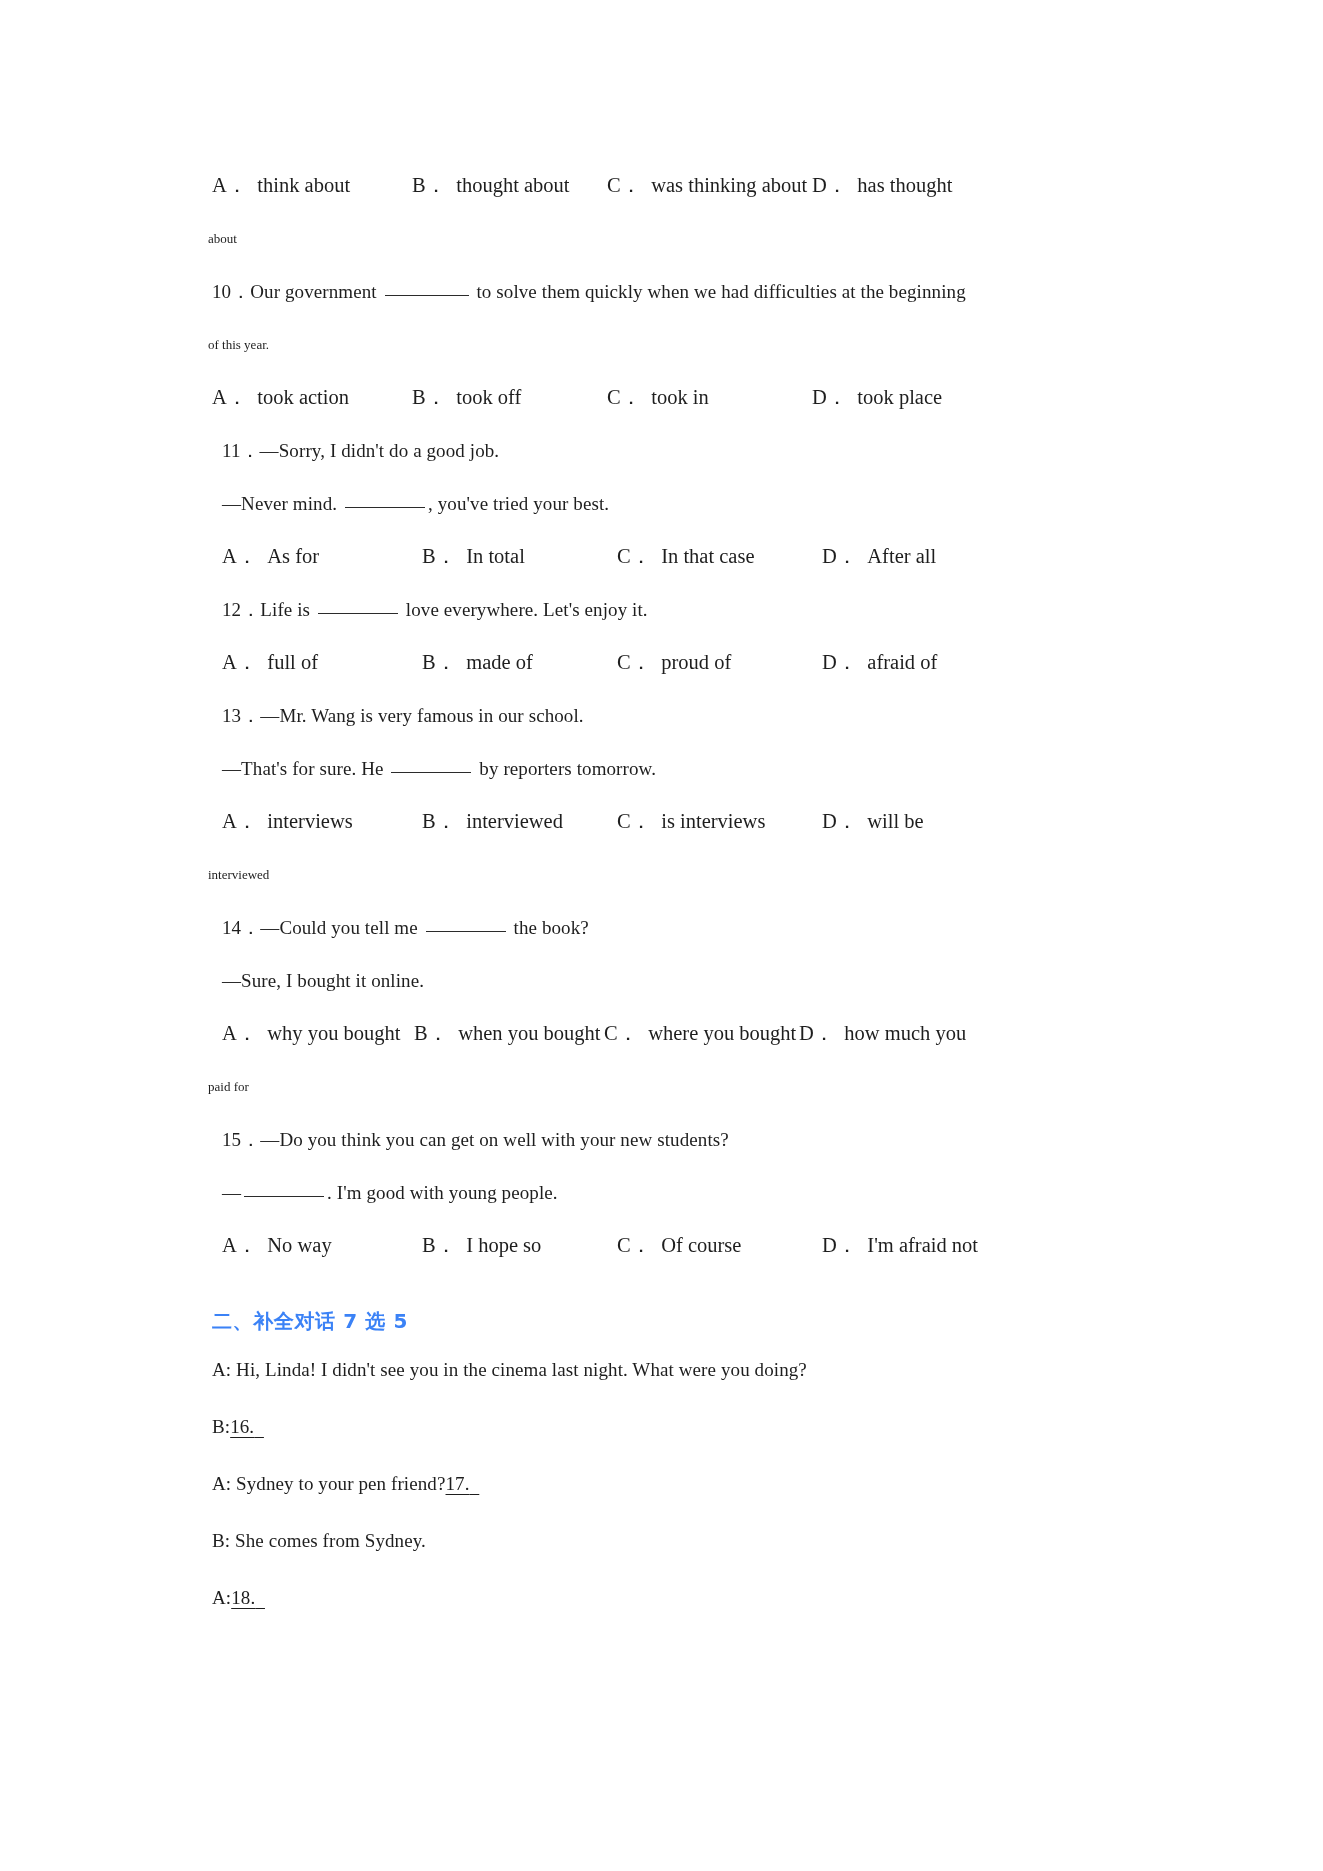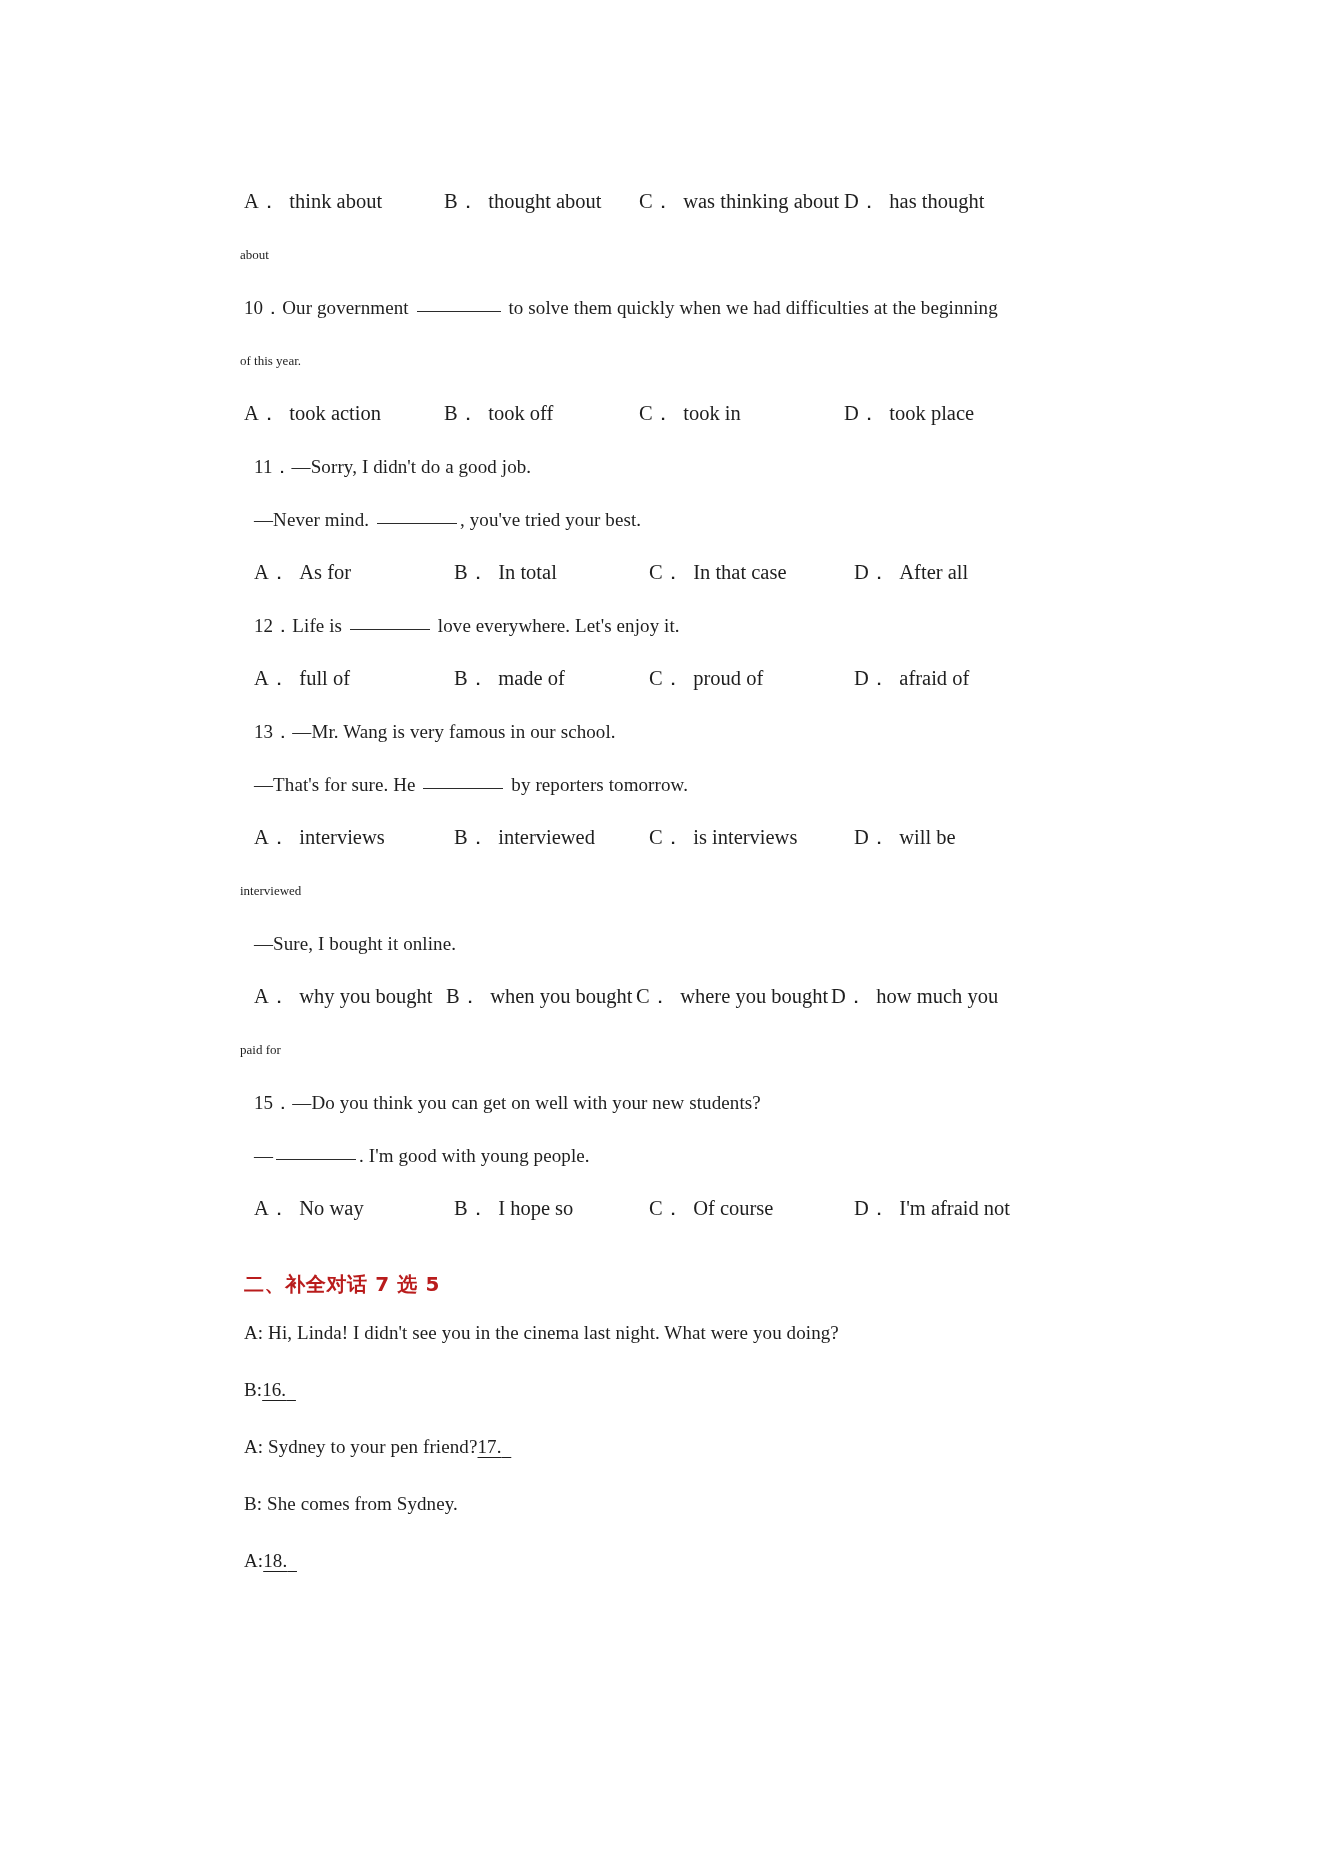--- a/index.html
+++ b/index.html
@@ -19,23 +19,22 @@
   .page {
     position: absolute;
     left: 0; top: 0;
     width: 1323px;
     height: 1871px;
     background: #fff;
   }
   .content {
     position: absolute;
     left: 212px;
-    top: 175px;
+    top: 159px;
     width: 900px;
-    margin-left: 32px;
   }
 
   
   .line {
     font-size: 19px;
     line-height: 53px;
     color: #1e1e1e;
     white-space: nowrap;
     letter-spacing: 0.1px;
   }
@@ -75,21 +74,21 @@
   }
   .blank.w-long  { width: 84px; }
   .blank.w-med   { width: 80px; }
 
   
   .section-heading {
     font-family: "DejaVu Sans", "Liberation Sans", sans-serif;
     font-weight: bold;
     font-size: 20px;
     line-height: 30px;
-    color: #b91c1c;
+    color: #3b82f6;
     margin-top: 34px;
     margin-bottom: 12px;
     letter-spacing: 0.6px;
   }
 
   
   .dialogue .line { line-height: 43px; }
   .dlg-blank {
     text-decoration: underline;
     text-decoration-thickness: 1.2px;
@@ -158,20 +157,25 @@
       <span>by reporters tomorrow.</span>
     </div>
     <div class="options indent">
       <span class="opt"><span class="opt-letter">A．</span><span>interviews</span></span>
       <span class="opt"><span class="opt-letter">B．</span><span>interviewed</span></span>
       <span class="opt"><span class="opt-letter">C．</span><span>is interviews</span></span>
       <span class="opt"><span class="opt-letter">D．</span><span>will be</span></span>
     </div>
     <div class="cont">interviewed</div>
 
+    <div class="line indent">
+      <span>14．—Could you tell me</span>
+      <span class="blank w-med"></span>
+      <span>the book?</span>
+    </div>
     <div class="line indent">—Sure, I bought it online.</div>
     <div class="options indent tight">
       <span class="opt"><span class="opt-letter">A．</span><span>why you bought</span></span>
       <span class="opt"><span class="opt-letter">B．</span><span>when you bought</span></span>
       <span class="opt"><span class="opt-letter">C．</span><span>where you bought</span></span>
       <span class="opt"><span class="opt-letter">D．</span><span>how much you</span></span>
     </div>
     <div class="cont">paid for</div>
 
     <div class="line indent">15．—Do you think you can get on well with your new students?</div>

